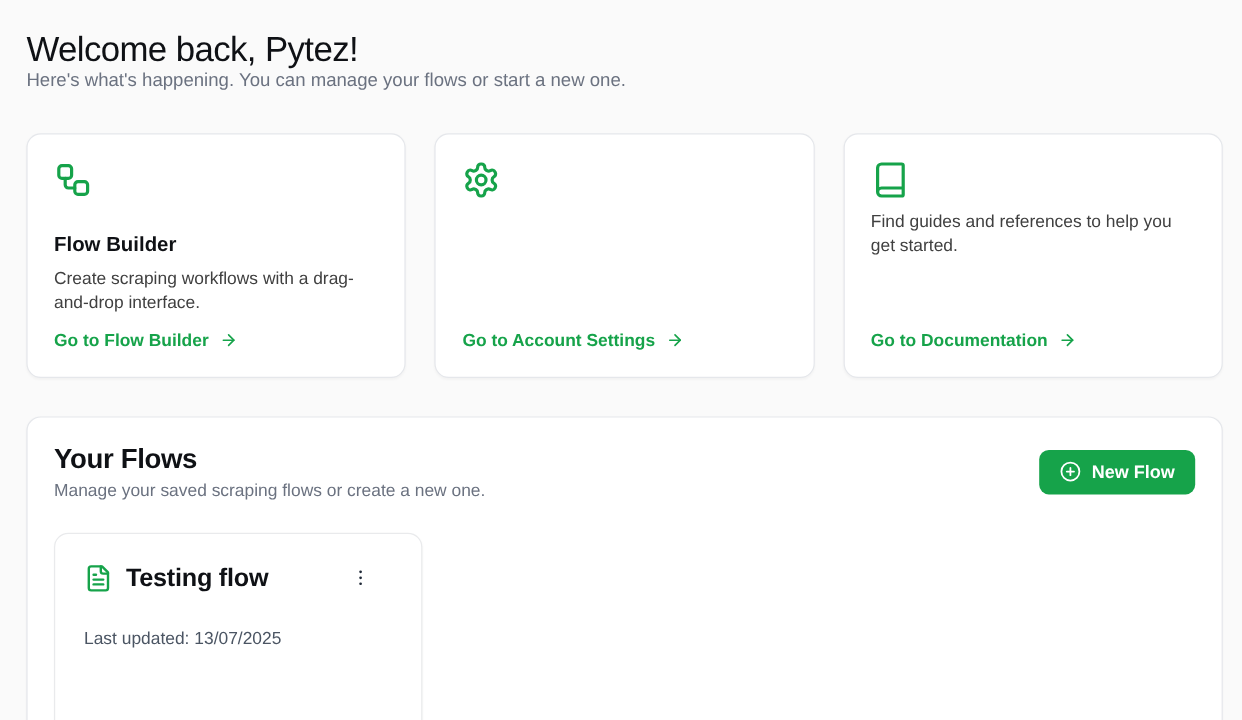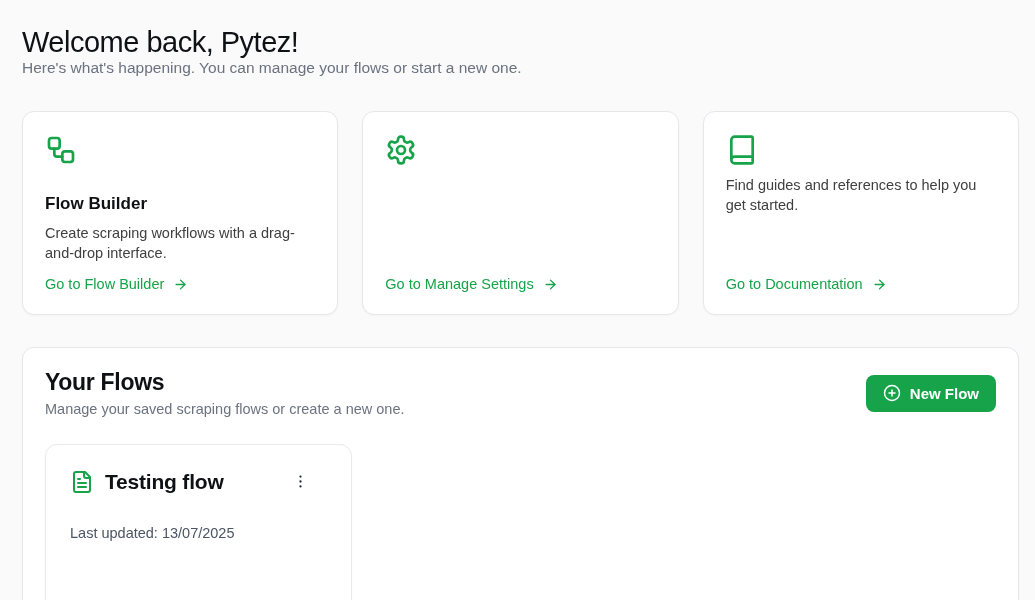--- a/index.html
+++ b/index.html
@@ -49,24 +49,24 @@
   .quick-card p {
     margin-top: 9px;
     font-size: 14.5px;
     line-height: 20px;
     color: #404040;
     max-width: 280px;
   }
   .card-link {
     margin-top: auto;
     display: inline-flex;
-    align-items: center;
+    align-items: flex-start;
     gap: 9px;
     font-size: 14.5px;
-    font-weight: 400;
+    font-weight: 700;
     color: #16a34a;
     text-decoration: none;
     cursor: pointer;
   }
   .card-link svg { width: 15px; height: 15px; }
 
   .flows-panel {
     margin-top: 32px;
     background: #ffffff;
     border: 1px solid #e5e7eb;
@@ -178,21 +178,21 @@
     </div>
 
     <div class="quick-card">
       <span class="icon-wrap">
         <svg viewBox="0 0 24 24" fill="none" stroke="currentColor" stroke-width="2" stroke-linecap="round" stroke-linejoin="round">
           <path d="M12.22 2h-.44a2 2 0 0 0-2 2v.18a2 2 0 0 1-1 1.73l-.43.25a2 2 0 0 1-2 0l-.15-.08a2 2 0 0 0-2.73.73l-.22.38a2 2 0 0 0 .73 2.73l.15.1a2 2 0 0 1 1 1.72v.51a2 2 0 0 1-1 1.74l-.15.09a2 2 0 0 0-.73 2.73l.22.38a2 2 0 0 0 2.73.73l.15-.08a2 2 0 0 1 2 0l.43.25a2 2 0 0 1 1 1.73V20a2 2 0 0 0 2 2h.44a2 2 0 0 0 2-2v-.18a2 2 0 0 1 1-1.73l.43-.25a2 2 0 0 1 2 0l.15.08a2 2 0 0 0 2.73-.73l.22-.39a2 2 0 0 0-.73-2.73l-.15-.08a2 2 0 0 1-1-1.74v-.5a2 2 0 0 1 1-1.74l.15-.09a2 2 0 0 0 .73-2.73l-.22-.38a2 2 0 0 0-2.73-.73l-.15.08a2 2 0 0 1-2 0l-.43-.25a2 2 0 0 1-1-1.73V4a2 2 0 0 0-2-2z"></path>
           <circle cx="12" cy="12" r="3"></circle>
         </svg>
       </span>
       <a class="card-link">
-        <span>Go to Manage Settings</span>
+        <span>Go to Account Settings</span>
         <svg viewBox="0 0 24 24" fill="none" stroke="currentColor" stroke-width="2.2" stroke-linecap="round" stroke-linejoin="round">
           <path d="M5 12h14"></path>
             <path d="m12 5 7 7-7 7"></path>
         </svg>
       </a>
     </div>
 
     <div class="quick-card">
       <span class="icon-wrap">
         <svg viewBox="0 0 24 24" fill="none" stroke="currentColor" stroke-width="2" stroke-linecap="round" stroke-linejoin="round">

